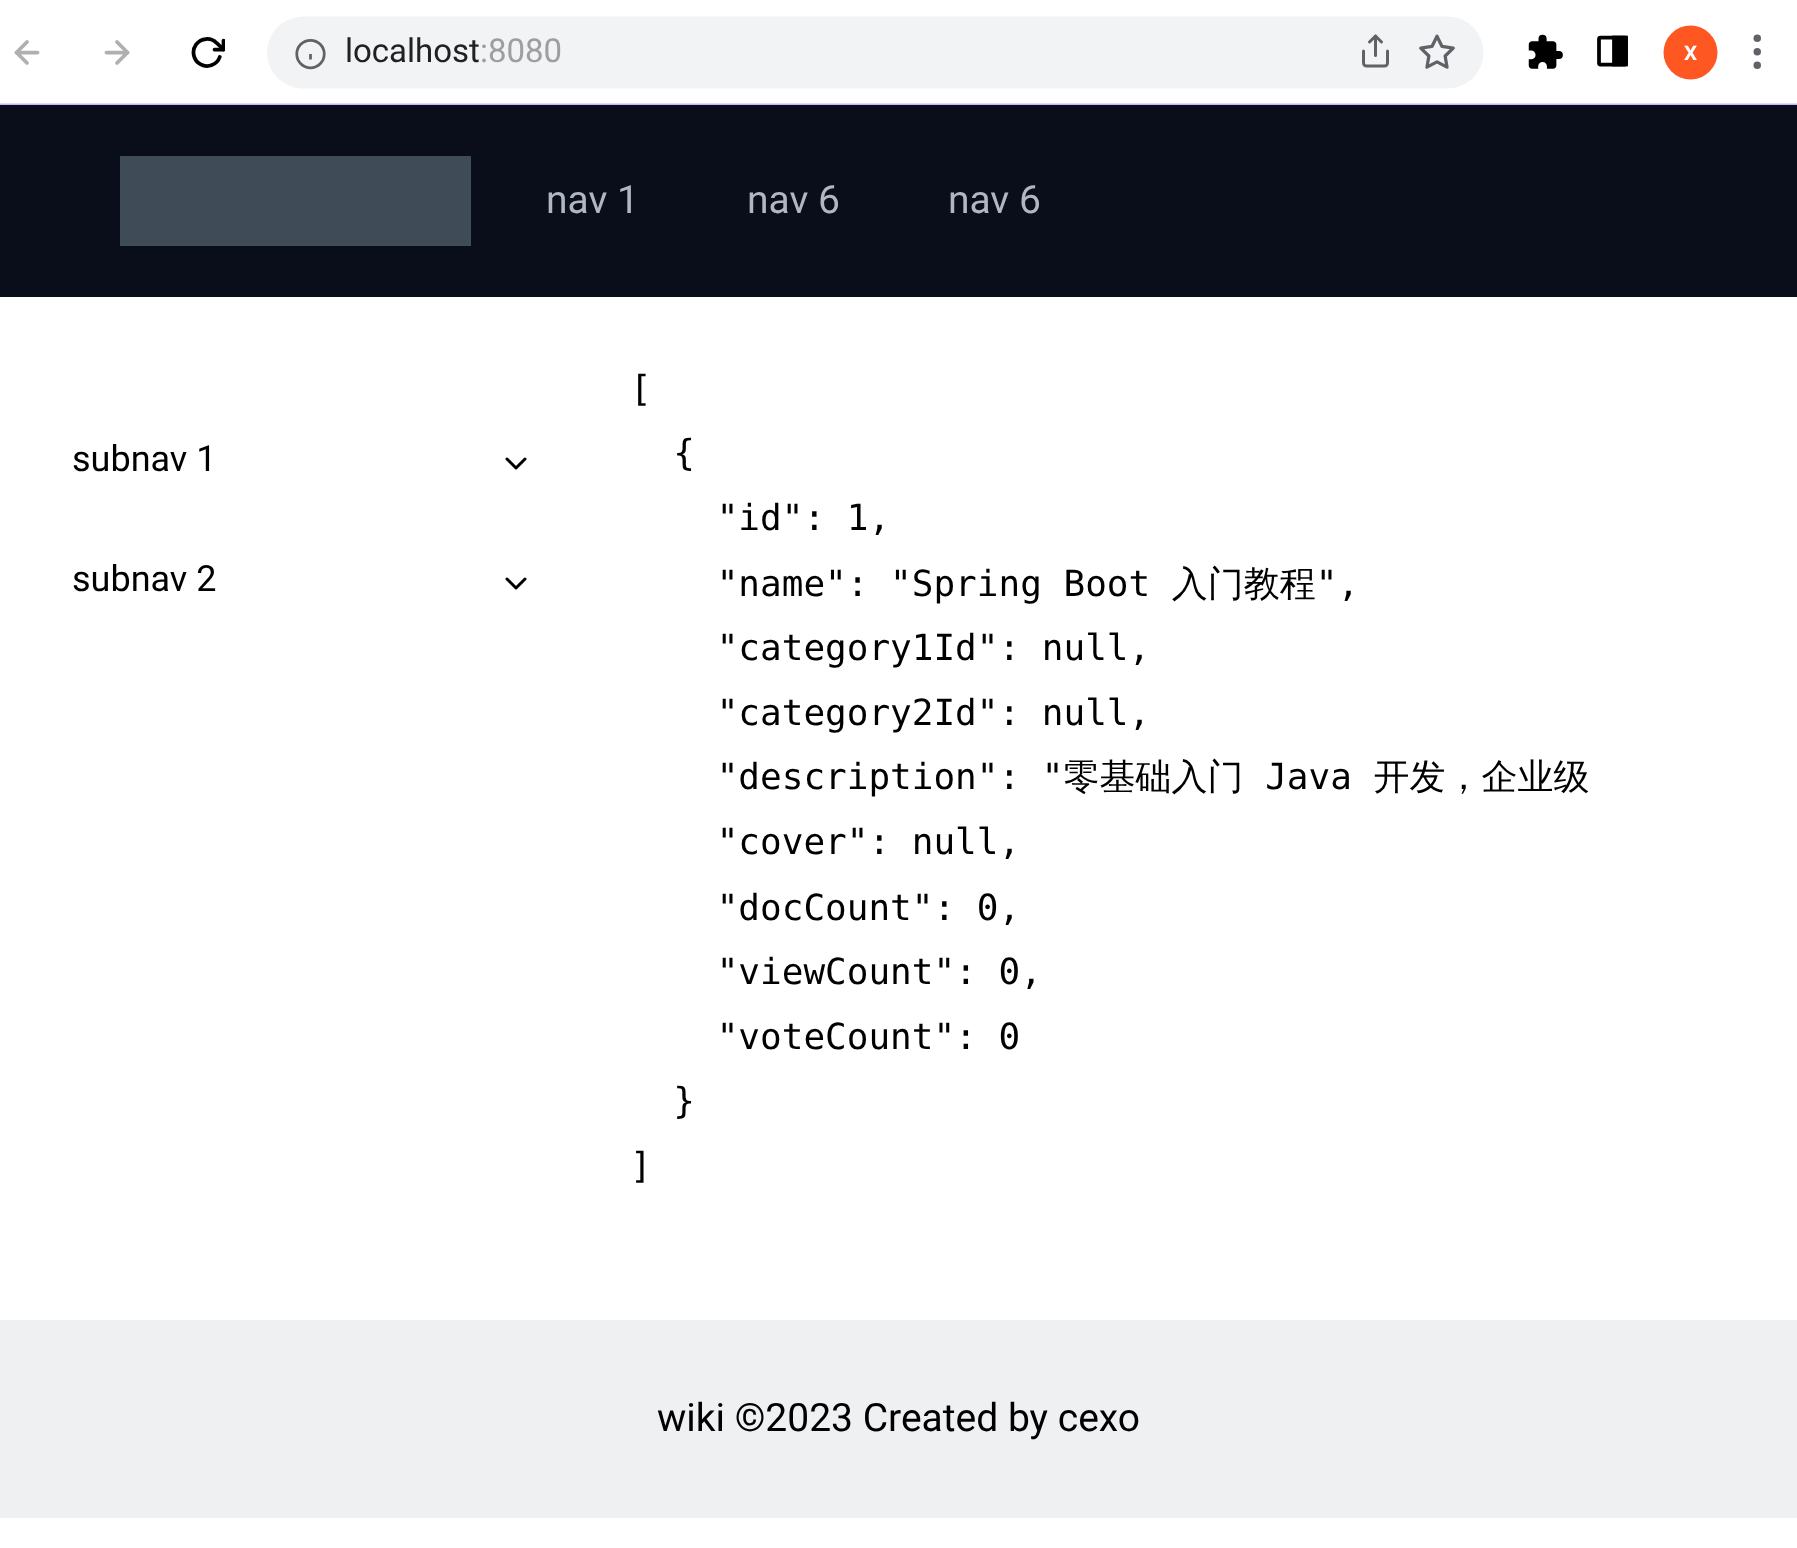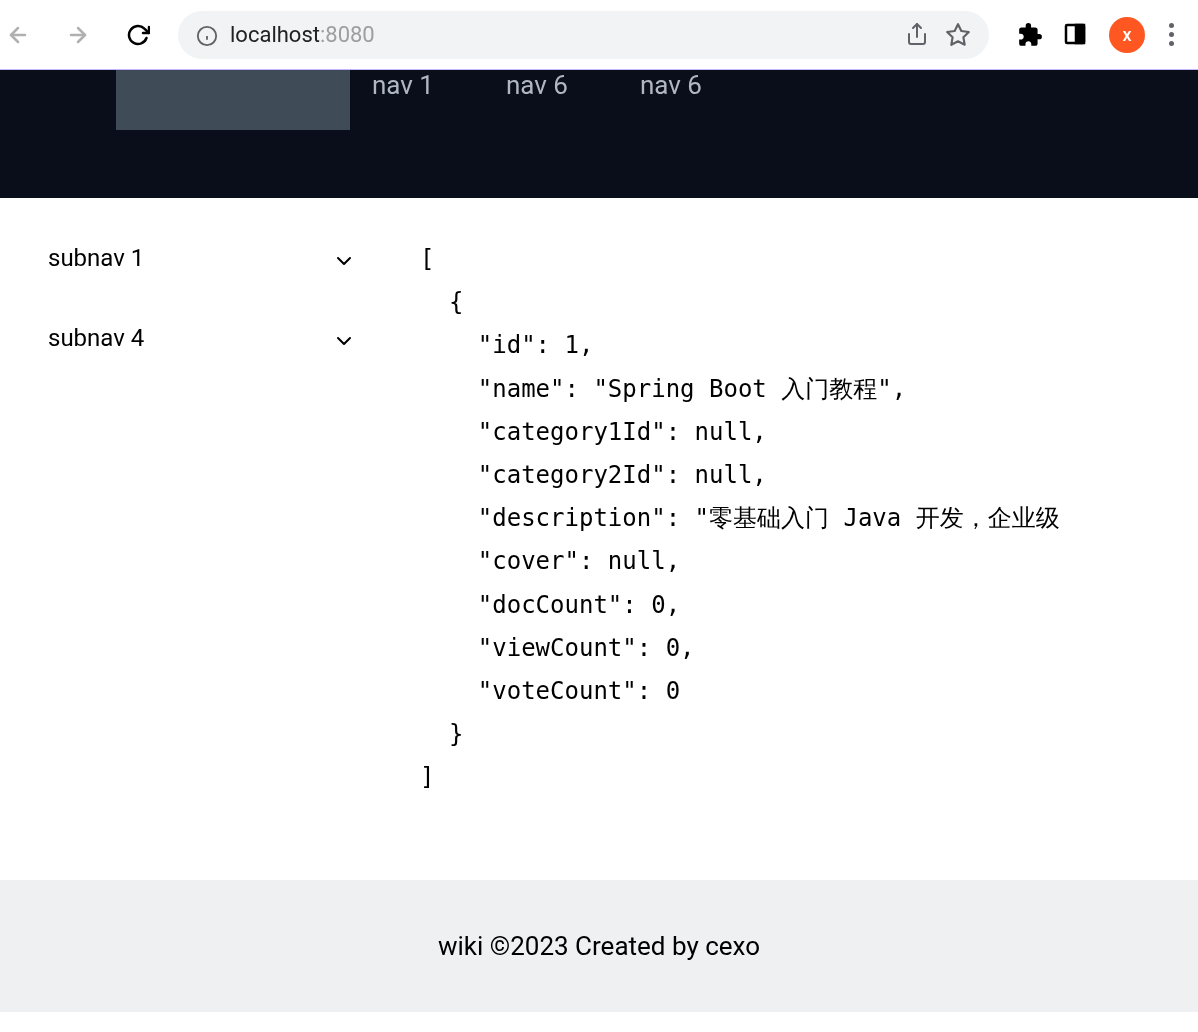--- a/index.html
+++ b/index.html
@@ -99,22 +99,23 @@
       width: 5px;
       height: 5px;
       border-radius: 50%;
       background: #5f6368;
     }
     
     .app-header {
       height: 128px;
       background: #0a0e1a;
       display: flex;
-      padding: 0 116px;
-      gap: 22px;
+      align-items: center;
+      padding: 0 80px;
+      gap: 50px;
     }
     .logo-placeholder {
       width: 234px;
       height: 60px;
       background: #404b58;
     }
     .nav-items {
       display: flex;
       gap: 72px;
     }
@@ -124,20 +125,21 @@
       cursor: pointer;
     }
     
     .main-layout {
       display: flex;
       height: 682px;
     }
     .sidebar {
       width: 400px;
       padding: 20px 40px;
+      margin-top: 48px;
     }
     .subnav-item {
       display: flex;
       justify-content: space-between;
       align-items: center;
       padding: 26px 8px;
       font-size: 24px;
       color: #000;
       cursor: pointer;
     }
@@ -247,21 +249,21 @@
   <div class="sidebar">
     <div class="subnav-item">
       <span>subnav 1</span>
       <span>
         <svg class="chevron-down" viewBox="0 0 16 10" fill="none" stroke="#000" stroke-width="2" stroke-linecap="round" stroke-linejoin="round">
             <polyline points="2 2 8 8 14 2"></polyline>
           </svg>
       </span>
     </div>
     <div class="subnav-item">
-      <span>subnav 4</span>
+      <span>subnav 2</span>
       <span>
         <svg class="chevron-down" viewBox="0 0 16 10" fill="none" stroke="#000" stroke-width="2" stroke-linecap="round" stroke-linejoin="round">
             <polyline points="2 2 8 8 14 2"></polyline>
           </svg>
       </span>
     </div>
   </div>
   <div class="content">[
   {
     "id": 1,

